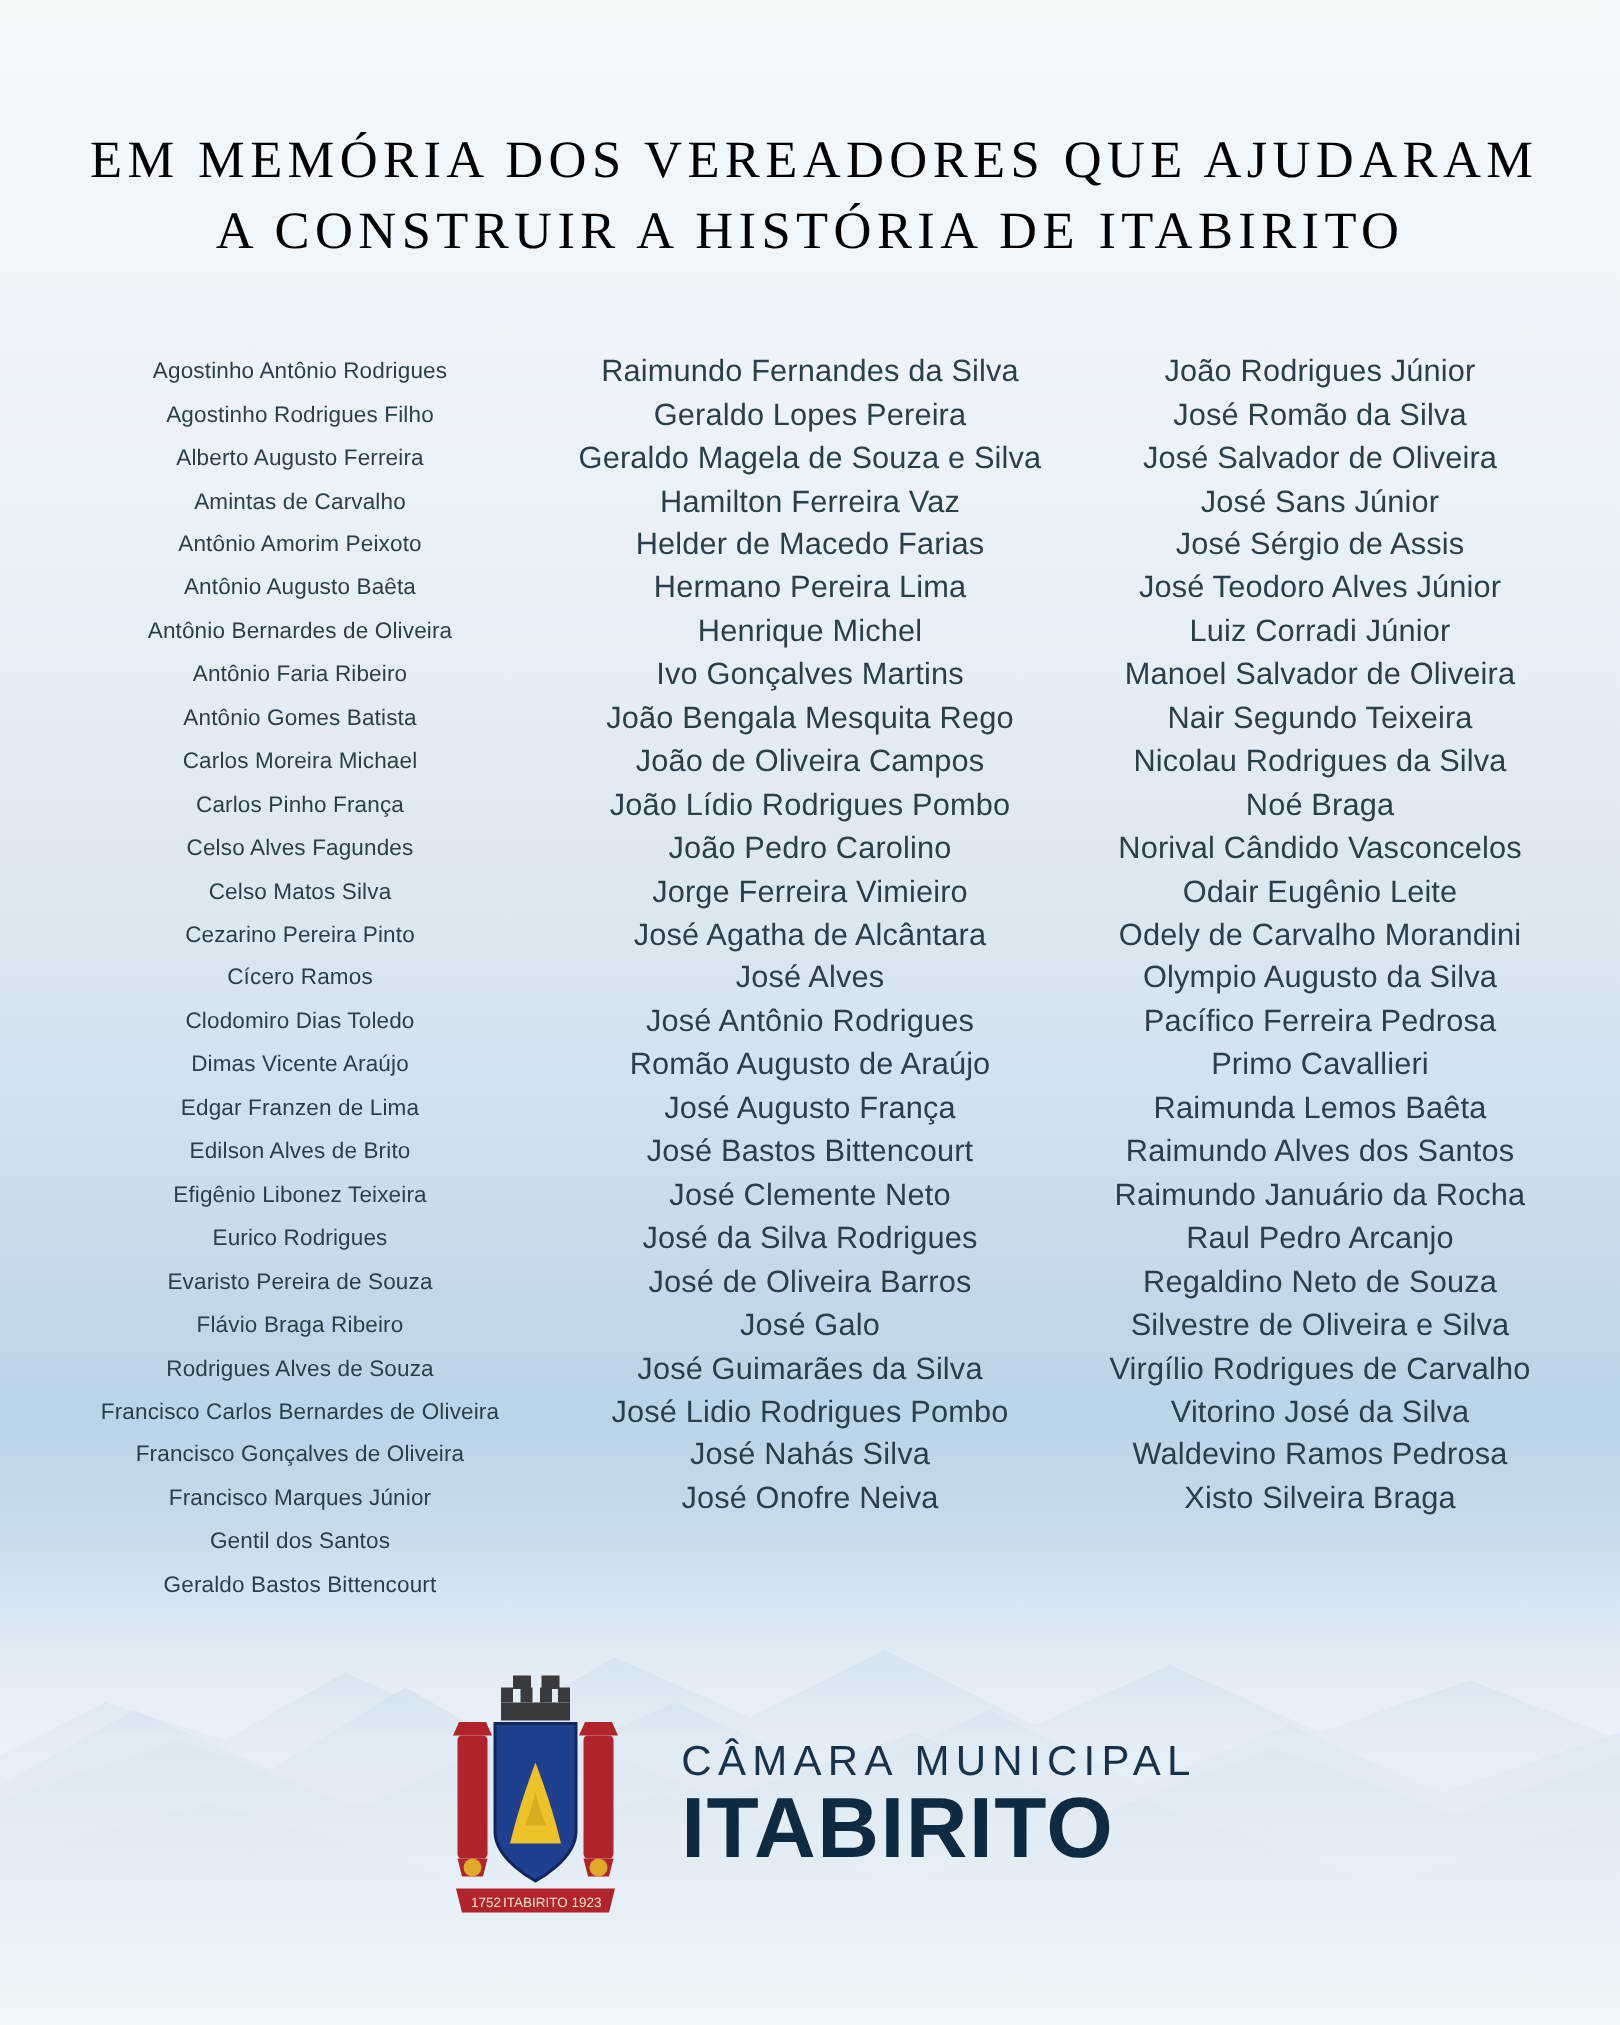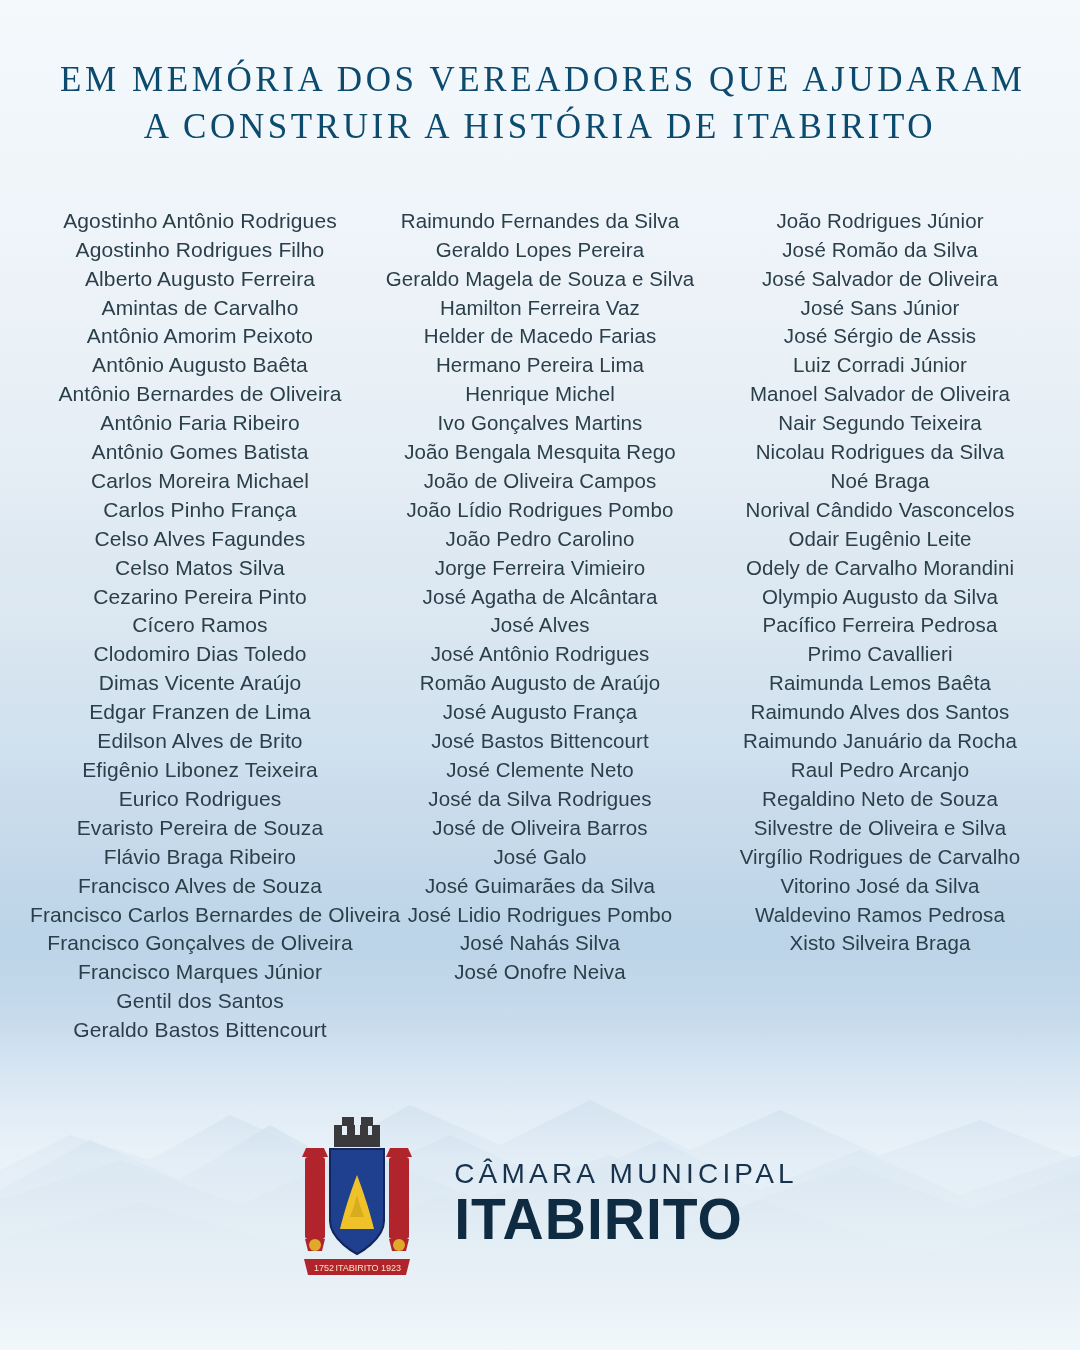--- a/index.html
+++ b/index.html
@@ -48,28 +48,29 @@
     left: 0; bottom: 0; width: 100%; height: 330px;
     background: linear-gradient(180deg, rgba(238,245,250,0) 0%, rgba(240,246,251,0.72) 42%, rgba(245,250,252,0.95) 100%);
   }
 
   
   .heading {
     position: relative;
     z-index: 5;
     text-align: center;
     padding: 58px 60px 0 60px;
-    color: #0c4a6e;
+    color: #000000;
     font-family: "Liberation Serif", serif;
     letter-spacing: 3.6px;
     font-weight: 400;
     line-height: 1.24;
     font-size: 35px;
     text-transform: uppercase;
     font-variant: small-caps;
+    margin-top: 27px;
   }
   .heading .line {
     display: block;
     white-space: nowrap;
   }
   .heading .line + .line { margin-top: 4px; font-family: Liberation Serif, serif; }
 
   
   .names {
     position: relative;
@@ -86,21 +87,21 @@
     text-align: center;
   }
   .name {
     font-size: 20.5px;
     line-height: 28.9px;
     color: #2b3f4a;
     font-family: "Liberation Sans", sans-serif;
     letter-spacing: 0.1px;
     white-space: nowrap;
   }
-  .col.tight .name { font-size: 21px; }
+  .col.tight .name { font-size: 15px; }
 
   
   .brand {
     position: absolute;
     left: 0;
     bottom: 62px;
     width: 100%;
     z-index: 6;
     display: flex;
     justify-content: center;
@@ -177,21 +178,21 @@
     <div class="name">Cezarino Pereira Pinto</div>
     <div class="name">Cícero Ramos</div>
     <div class="name">Clodomiro Dias Toledo</div>
     <div class="name">Dimas Vicente Araújo</div>
     <div class="name">Edgar Franzen de Lima</div>
     <div class="name">Edilson Alves de Brito</div>
     <div class="name">Efigênio Libonez Teixeira</div>
     <div class="name">Eurico Rodrigues</div>
     <div class="name">Evaristo Pereira de Souza</div>
     <div class="name">Flávio Braga Ribeiro</div>
-    <div class="name">Francisco Alves de Souza</div>
+    <div class="name">Rodrigues Alves de Souza</div>
     <div class="name">Francisco Carlos Bernardes de Oliveira</div>
     <div class="name">Francisco Gonçalves de Oliveira</div>
     <div class="name">Francisco Marques Júnior</div>
     <div class="name">Gentil dos Santos</div>
     <div class="name">Geraldo Bastos Bittencourt</div>
   </div>
   <div class="col">
     <div class="name">Raimundo Fernandes da Silva</div>
     <div class="name">Geraldo Lopes Pereira</div>
     <div class="name">Geraldo Magela de Souza e Silva</div>
@@ -219,20 +220,21 @@
     <div class="name">José Lidio Rodrigues Pombo</div>
     <div class="name">José Nahás Silva</div>
     <div class="name">José Onofre Neiva</div>
   </div>
   <div class="col">
     <div class="name">João Rodrigues Júnior</div>
     <div class="name">José Romão da Silva</div>
     <div class="name">José Salvador de Oliveira</div>
     <div class="name">José Sans Júnior</div>
     <div class="name">José Sérgio de Assis</div>
+    <div class="name">José Teodoro Alves Júnior</div>
     <div class="name">Luiz Corradi Júnior</div>
     <div class="name">Manoel Salvador de Oliveira</div>
     <div class="name">Nair Segundo Teixeira</div>
     <div class="name">Nicolau Rodrigues da Silva</div>
     <div class="name">Noé Braga</div>
     <div class="name">Norival Cândido Vasconcelos</div>
     <div class="name">Odair Eugênio Leite</div>
     <div class="name">Odely de Carvalho Morandini</div>
     <div class="name">Olympio Augusto da Silva</div>
     <div class="name">Pacífico Ferreira Pedrosa</div>

